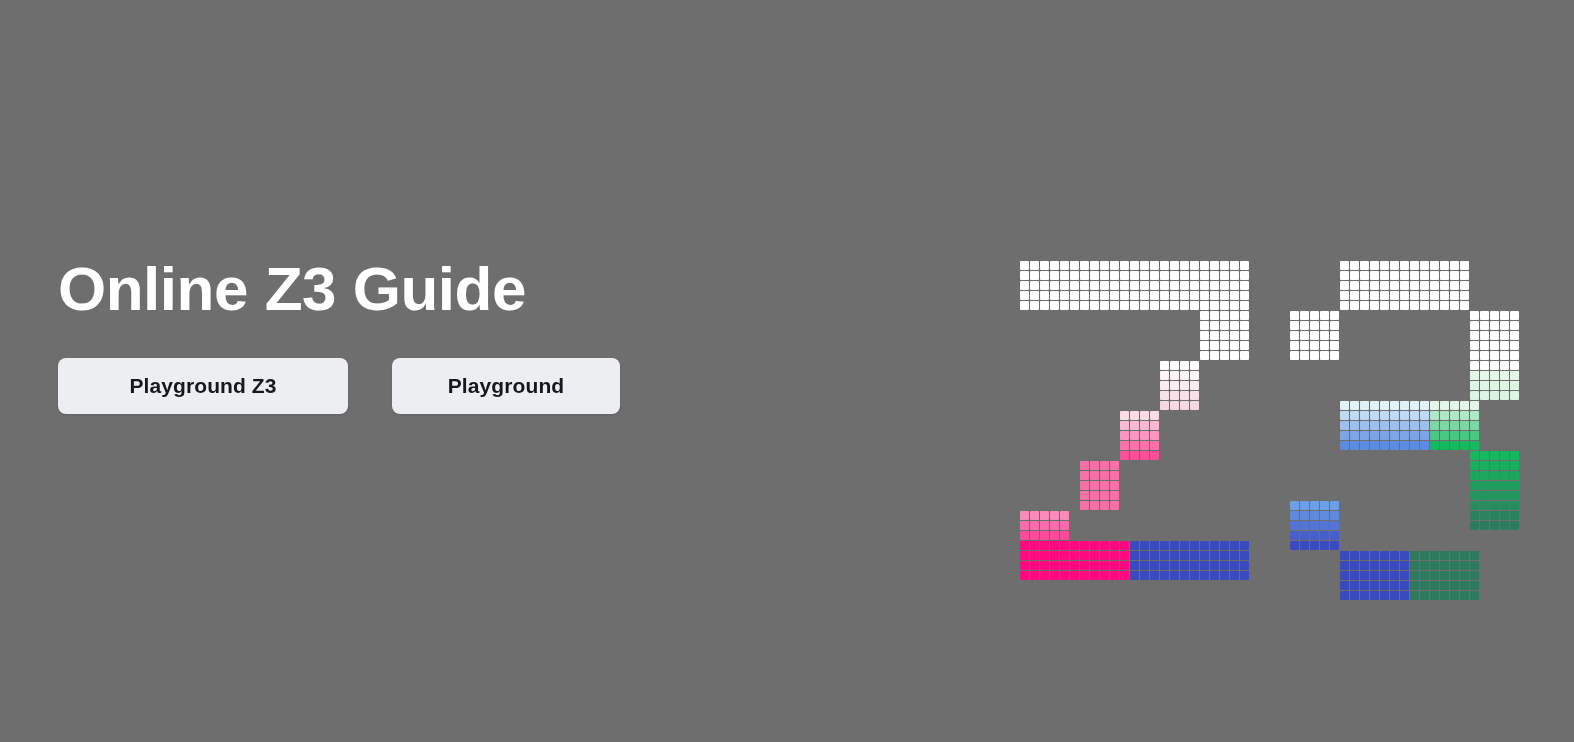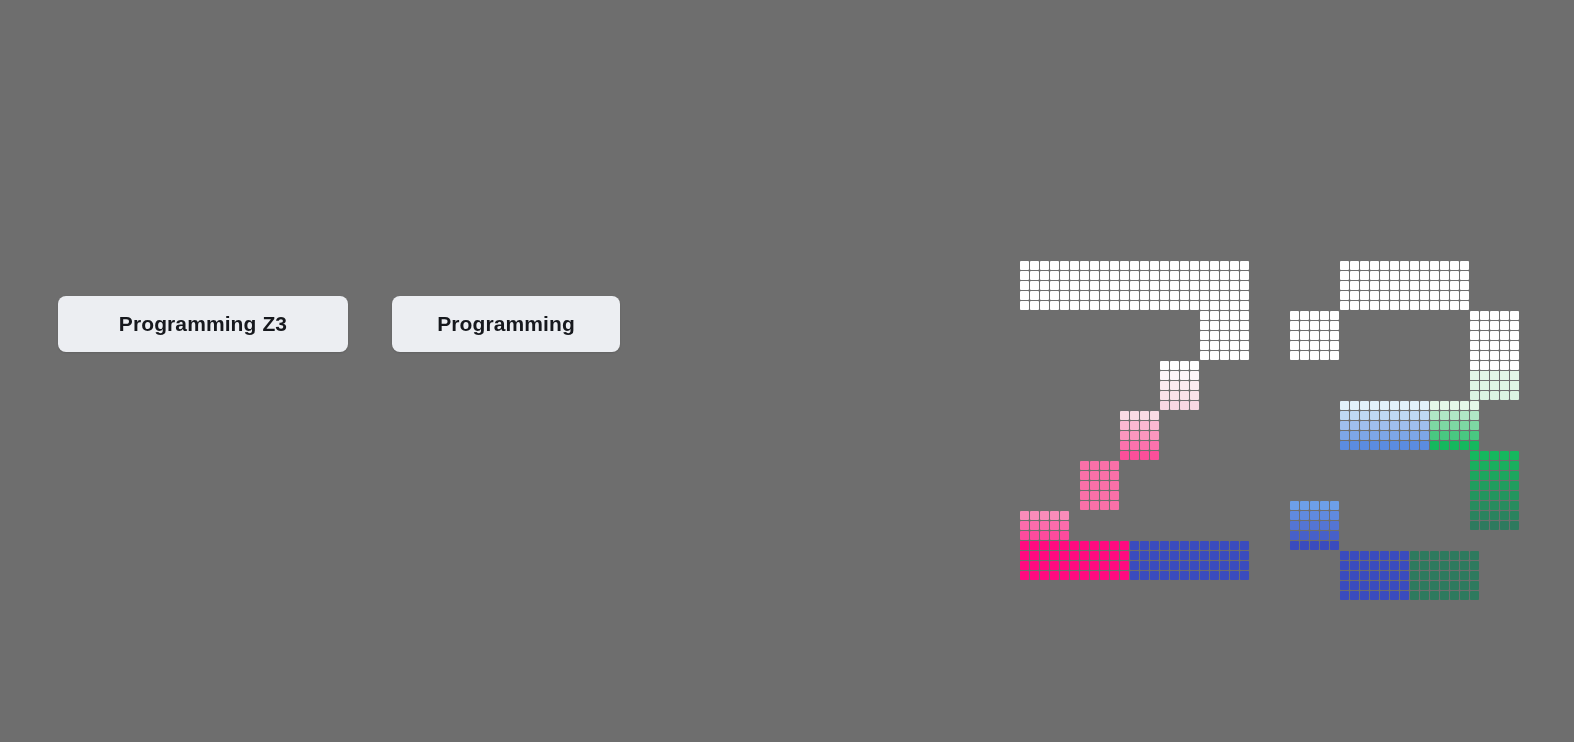--- a/index.html
+++ b/index.html
@@ -92,24 +92,25 @@
     height: 9px;
     border-radius: 1px;
   }
 </style>
 </head>
 <body style="background: rgb(110, 110, 110);">
 
 <div id="hero">
 
   <div id="hero-text">
+    <h1 id="page-title">Online Z3 Guide</h1>
 
     <div id="nav-buttons">
-      <button class="nav-button w2">Programming Z3</button>
-      <button class="nav-button w3">Programming</button>
+      <button class="nav-button w2">Playground Z3</button>
+      <button class="nav-button w3">Playground</button>
     </div>
   </div>
 
   <div id="logo">
     <div class="glyph" id="glyph-7">
         <div class="cell" style="left: 0px; top: 0px; width: 9px; height: 9px; background: rgb(255, 255, 255);"></div>
         <div class="cell" style="left: 10px; top: 0px; width: 9px; height: 9px; background: rgb(255, 255, 255);"></div>
         <div class="cell" style="left: 20px; top: 0px; width: 9px; height: 9px; background: rgb(255, 255, 255);"></div>
         <div class="cell" style="left: 30px; top: 0px; width: 9px; height: 9px; background: rgb(255, 255, 255);"></div>
         <div class="cell" style="left: 40px; top: 0px; width: 9px; height: 9px; background: rgb(255, 255, 255);"></div>

